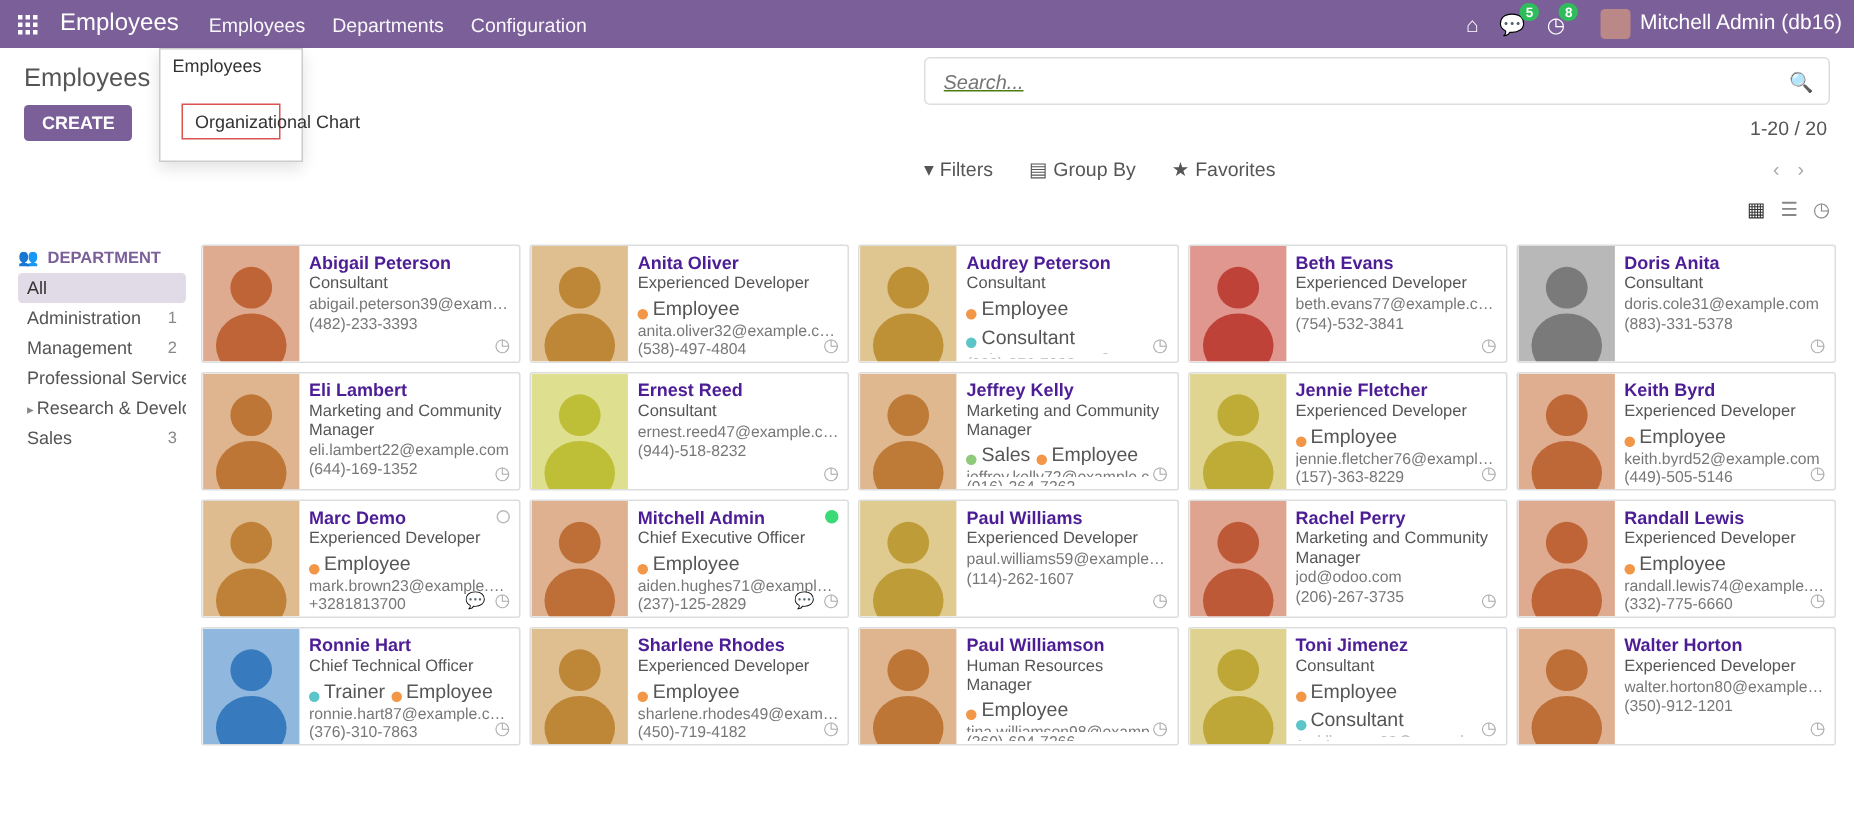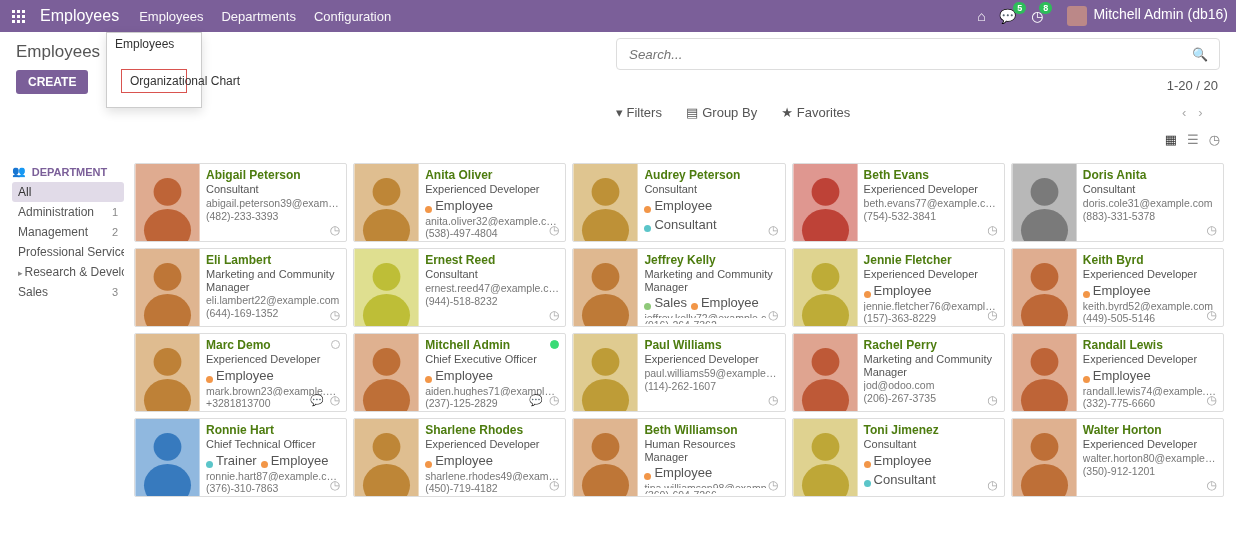--- a/index.html
+++ b/index.html
@@ -32,21 +32,21 @@
   .nav-user{display:flex;align-items:flex-start;gap:6px;margin-left:10px;cursor:pointer;}
   .avatar-sm{width:20px;height:20px;border-radius:3px;background:#b88;}
 
   
   .controlbar{display:flex;align-items:flex-start;padding:6px 16px 12px;border-bottom:0; position:relative;}
   .cb-left{width:600px;}
   .cb-title{font-size:17px;color:#555;margin:4px 0 8px;}
   .btn-create{background:var(--brand);color:#fff;border:0;padding:5px 12px;font-weight:bold;font-size:12px;border-radius:3px;cursor:pointer;}
   .cb-right{flex:1;display:flex;flex-direction:column;}
   .searchbox{border:1px solid var(--border);border-radius:4px;height:32px;display:flex;align-items:center;padding:0 10px;color:#bbb;}
-  .searchbox input{flex:1;border:0;outline:0;font-style:italic;color:#8b5cf6;background:transparent;}
+  .searchbox input{flex:1;border:0;outline:0;font-style:italic;color:#4d7c0f;background:transparent;text-decoration:underline;}
   .tools{display:flex;align-items:center;gap:24px;margin-top:8px;justify-content:space-between;}
   .tools-left{display:flex;gap:24px;color:#555;}
   .tools-left div{cursor:pointer;display:flex;align-items:center;gap:4px;}
   .tools-right{display:flex;align-items:center;gap:12px;color:#555;flex-direction:column;}
   .pager-arrows{display:flex;gap:4px;}
   .pager-arrows span{cursor:pointer;color:#aaa;padding:0 4px;}
   .view-switch{display:flex;gap:10px;align-items:center;}
   .view-switch span{cursor:pointer;color:#888;}
   .view-switch .active{color:#333;}
 
@@ -62,21 +62,21 @@
   .side-list div{display:flex;justify-content:space-between;align-items:center;font-size:12px;color:#555;padding:3px 6px;border-radius:3px;cursor:pointer;white-space:nowrap;overflow:hidden;text-overflow:ellipsis;}
   .side-list div.sel{background:#e1dbe8;color:#333;}
   .side-list .cnt{color:#888;font-size:11px;margin-left:4px;}
   .side-caret{font-size:9px;margin-right:2px;color:#888;}
 
   
   .grid{flex:1;display:grid;grid-template-columns:repeat(5, 1fr);gap:6px;padding:4px 12px 20px 4px;}
   .card{border:1px solid var(--border);height:79px;display:flex;overflow:hidden;position:relative;font-size:11px;border-radius:2px;}
   .photo{width:65px;height:100%;flex-shrink:0;}
   .info{flex:1;padding:4px 6px 2px;display:flex;flex-direction:column;gap:1px;min-width:0;}
-  .name{font-weight:bold;font-size:12px;color:#4d7c0f;}
+  .name{font-weight:bold;font-size:12px;color:#4c1d95;}
   .role{color:#555;line-height:1.15;}
   .tags{display:flex;gap:4px;flex-wrap:wrap;margin:1px 0;}
   .tag{font-size:13px;display:flex;align-items:flex-end;gap:3px;color:#555;}
   .dot{width:7px;height:7px;border-radius:50%;}
   .dot.o{background:var(--orange);} .dot.t{background:#5bc5c9;} .dot.g{background:#8fc97a;}
   .mail,.phone{color:#777;font-size:10.5px;white-space:nowrap;overflow:hidden;text-overflow:ellipsis;}
   .clock{position:absolute;bottom:4px;right:6px;color:#aaa;font-size:12px;}
   .chat{position:absolute;bottom:4px;right:22px;color:#888;font-size:11px;}
   .presence{position:absolute;top:6px;right:6px;width:9px;height:9px;border-radius:50%;border:1px solid #bbb;}
   .presence.online{background:#3adb76;border-color:#3adb76;}
@@ -498,21 +498,21 @@
 
     <span class="clock">◷</span>
       </div>
       <div class="card">
     <div class="photo"><svg class="ph" viewBox="0 0 60 72">
             <rect width="60" height="72" fill="hsl(28,55%,72%)"></rect>
             <circle cx="30" cy="26" r="13" fill="hsl(28,55%,48%)"></circle>
             <ellipse cx="30" cy="62" rx="22" ry="20" fill="hsl(28,55%,48%)"></ellipse>
           </svg></div>
     <div class="info">
-      <div class="name">Beth Williamson</div>
+      <div class="name">Paul Williamson</div>
       <div class="role">Human Resources Manager</div>
       <div class="tags">
             <span class="tag"><span class="dot o"></span>Employee</span>
           </div>
       <div class="mail">tina.williamson98@example.com</div>
       <div class="phone">(360)-694-7266</div>
     </div>
 
     <span class="clock">◷</span>
       </div>

